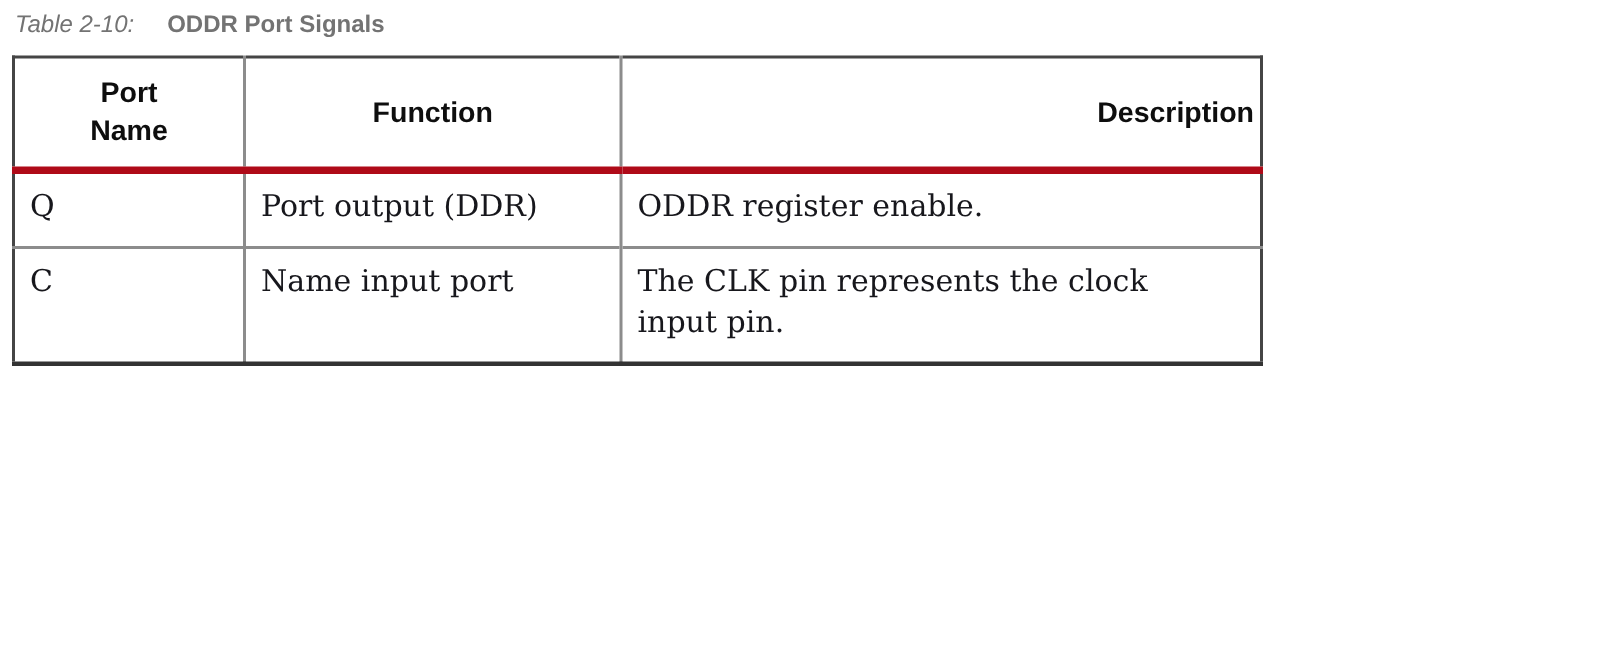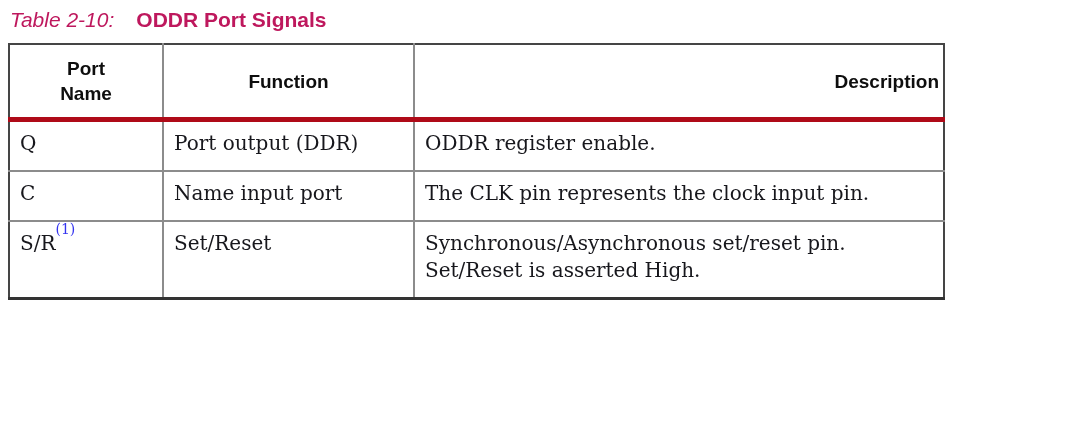--- a/index.html
+++ b/index.html
@@ -9,36 +9,36 @@
     width: 1080px;
     height: 441px;
     overflow: hidden;
     font-family: "Liberation Sans", sans-serif;
   }
   .page {
     padding: 5px 0 0 8px;
   }
   .caption {
     margin: 3px 0 11px 2px;
-    font-size: 21px;
-    color: #be185d;
+    font-size: 16px;
+    color: #737373;
     white-space: nowrap;
   }
   .cap-label {
     font-style: italic;
     font-weight: normal;
     margin-right: 22px;
   }
   .cap-title {
     font-weight: bold;
   }
   table.sig {
     border-collapse: collapse;
     table-layout: fixed;
-    width: 937px;
+    width: 834px;
     border: 2px solid #454545;
     border-bottom-width: 3px;
     border-bottom-color: #333333;
   }
   table.sig th {
     font-family: "Liberation Sans", sans-serif;
     font-size: 19px;
     font-weight: bold;
     color: #0e0e0e;
     text-align: center;
@@ -99,21 +99,16 @@
       <tr>
         <td>Q</td>
         <td>Port output (DDR)</td>
         <td>ODDR register enable.</td>
       </tr>
       <tr>
         <td>C</td>
         <td>Name input port</td>
         <td>The CLK pin represents the clock input pin.</td>
       </tr>
-      <tr>
-        <td><span>S/R</span><sup class="fn">(1)</sup></td>
-        <td>Set/Reset</td>
-        <td>Synchronous/Asynchronous set/reset pin. Set/Reset is asserted High.</td>
-      </tr>
     </tbody>
   </table>
 
 </div>
 
 </body></html>

